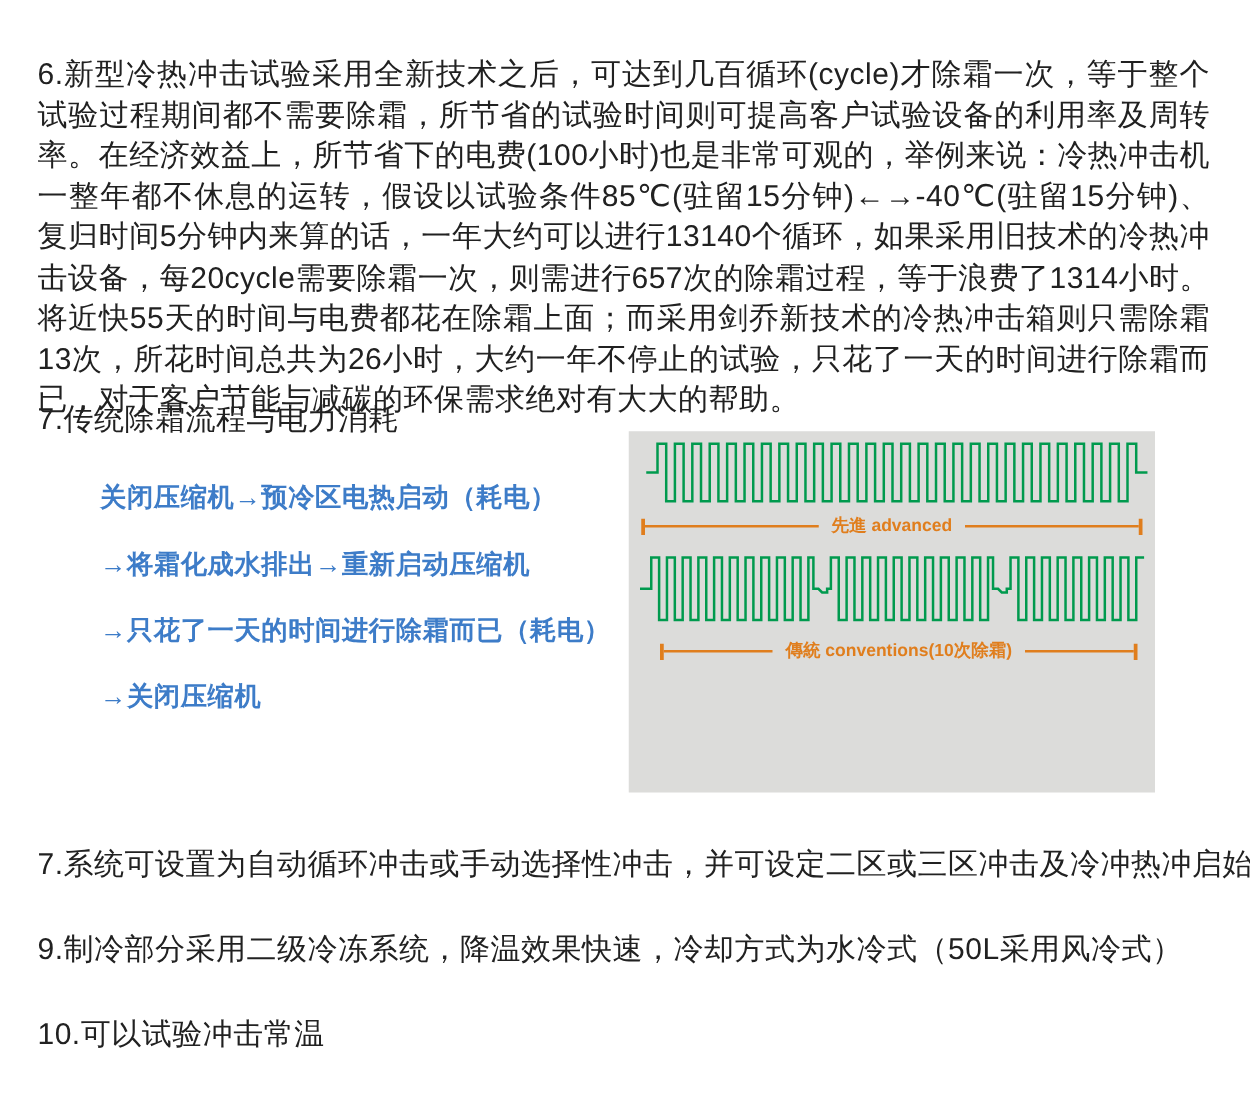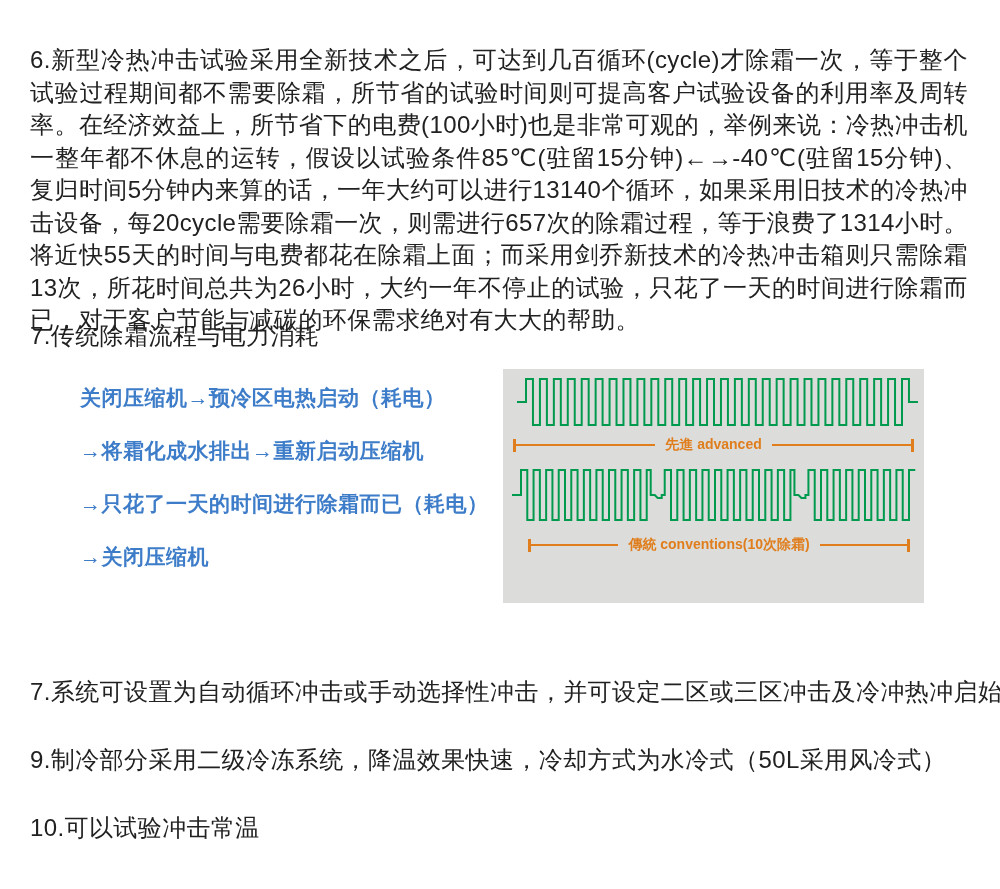--- a/index.html
+++ b/index.html
@@ -14,21 +14,21 @@
     font-size:24px;line-height:32.5px;letter-spacing:.4px;
     text-align:justify;
   }
   .single{white-space:nowrap;text-align:left}
   .flow-step{
     position:absolute;left:55px;
     font-size:21px;font-weight:bold;letter-spacing:.5px;
     color:var(--blue,#3d7cc8);white-space:nowrap;margin-left:25px;
   }
   .diagram{
-    position:absolute;left:503px;top:369px;width:421px;height:234px;
+    position:absolute;left:503px;top:345px;width:421px;height:289px;
     background:var(--dbg,#dcdcda);
   }
   .diagram svg{position:absolute;left:0;top:0}
   .dim{
     position:absolute;height:16px;display:flex;align-items:center;
     color:var(--orange,#e07e1d);font-size:14px;font-weight:bold;
   }
   .tick{flex:0 0 auto;width:3px;height:13px;background:var(--orange,#e07e1d)}
   .dline{flex:1 1 auto;height:2px;background:var(--orange,#e07e1d)}
   .dtext{flex:0 0 auto;white-space:nowrap;padding:0 10px}

